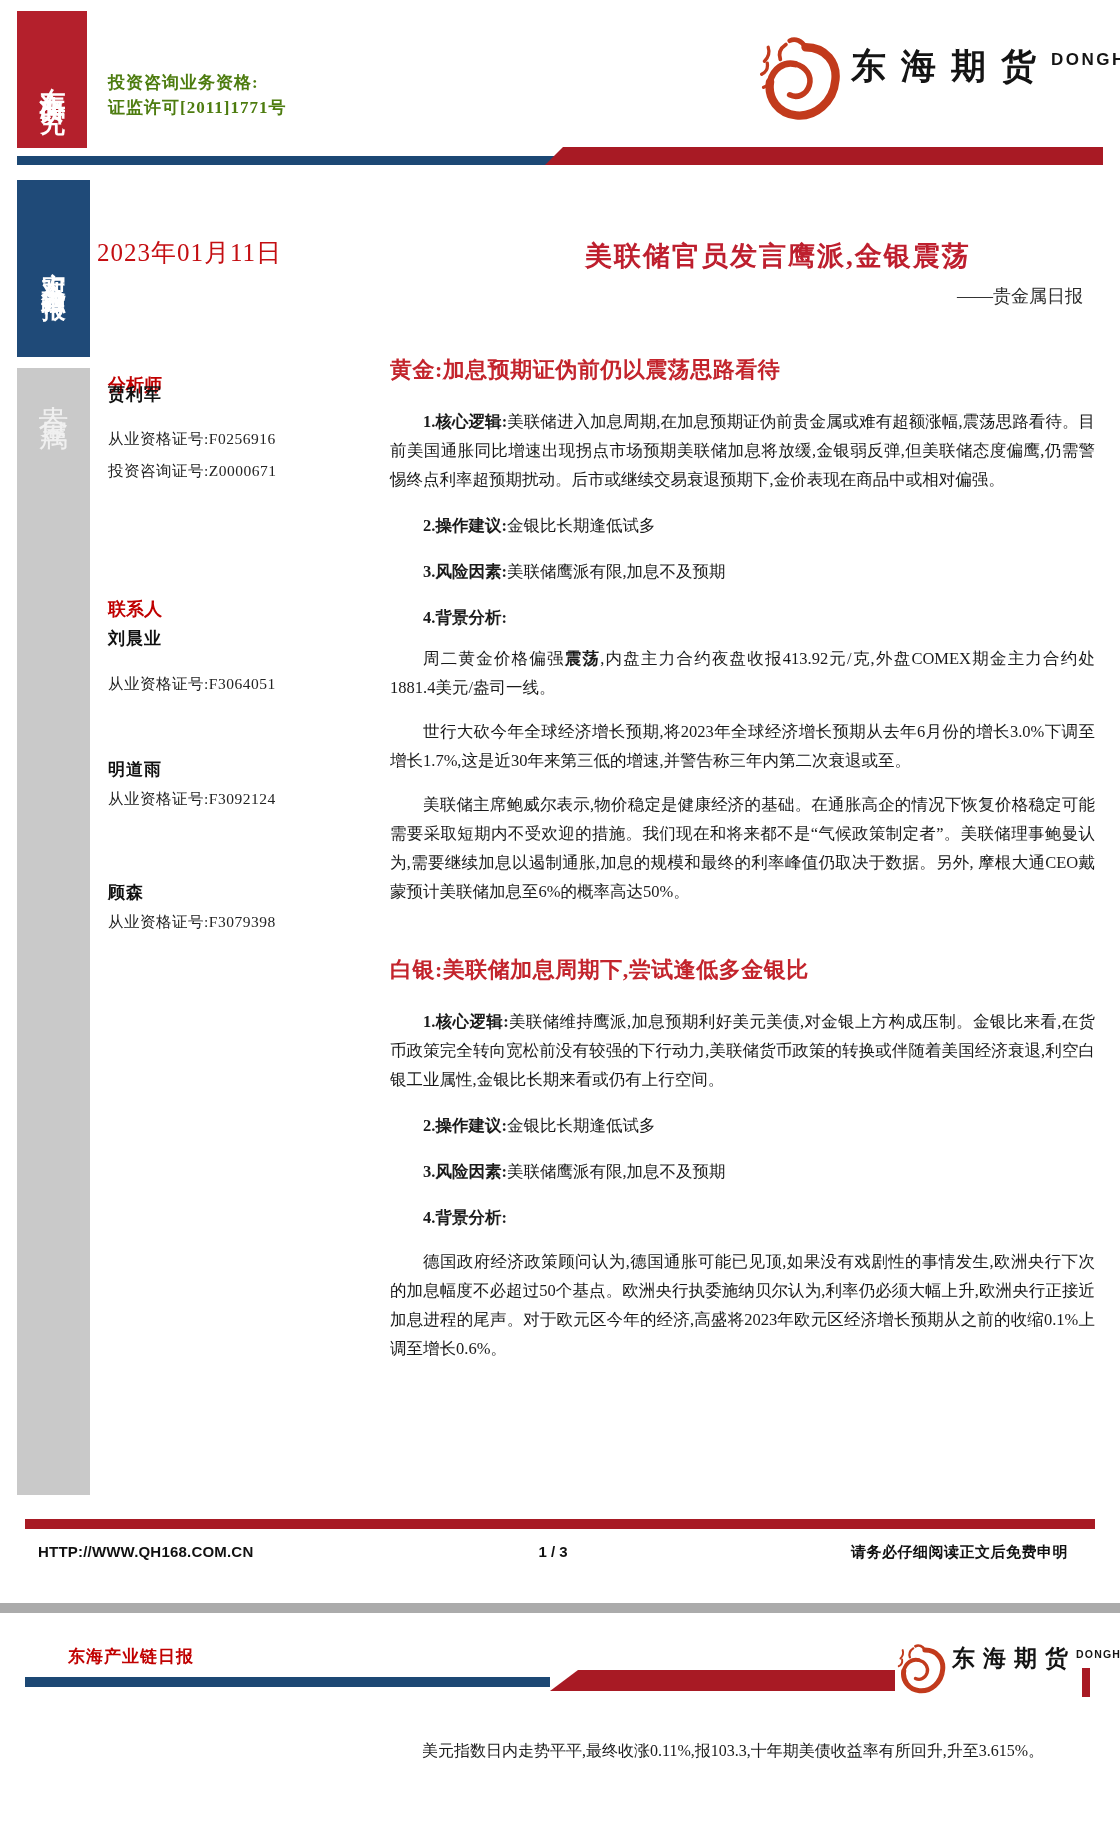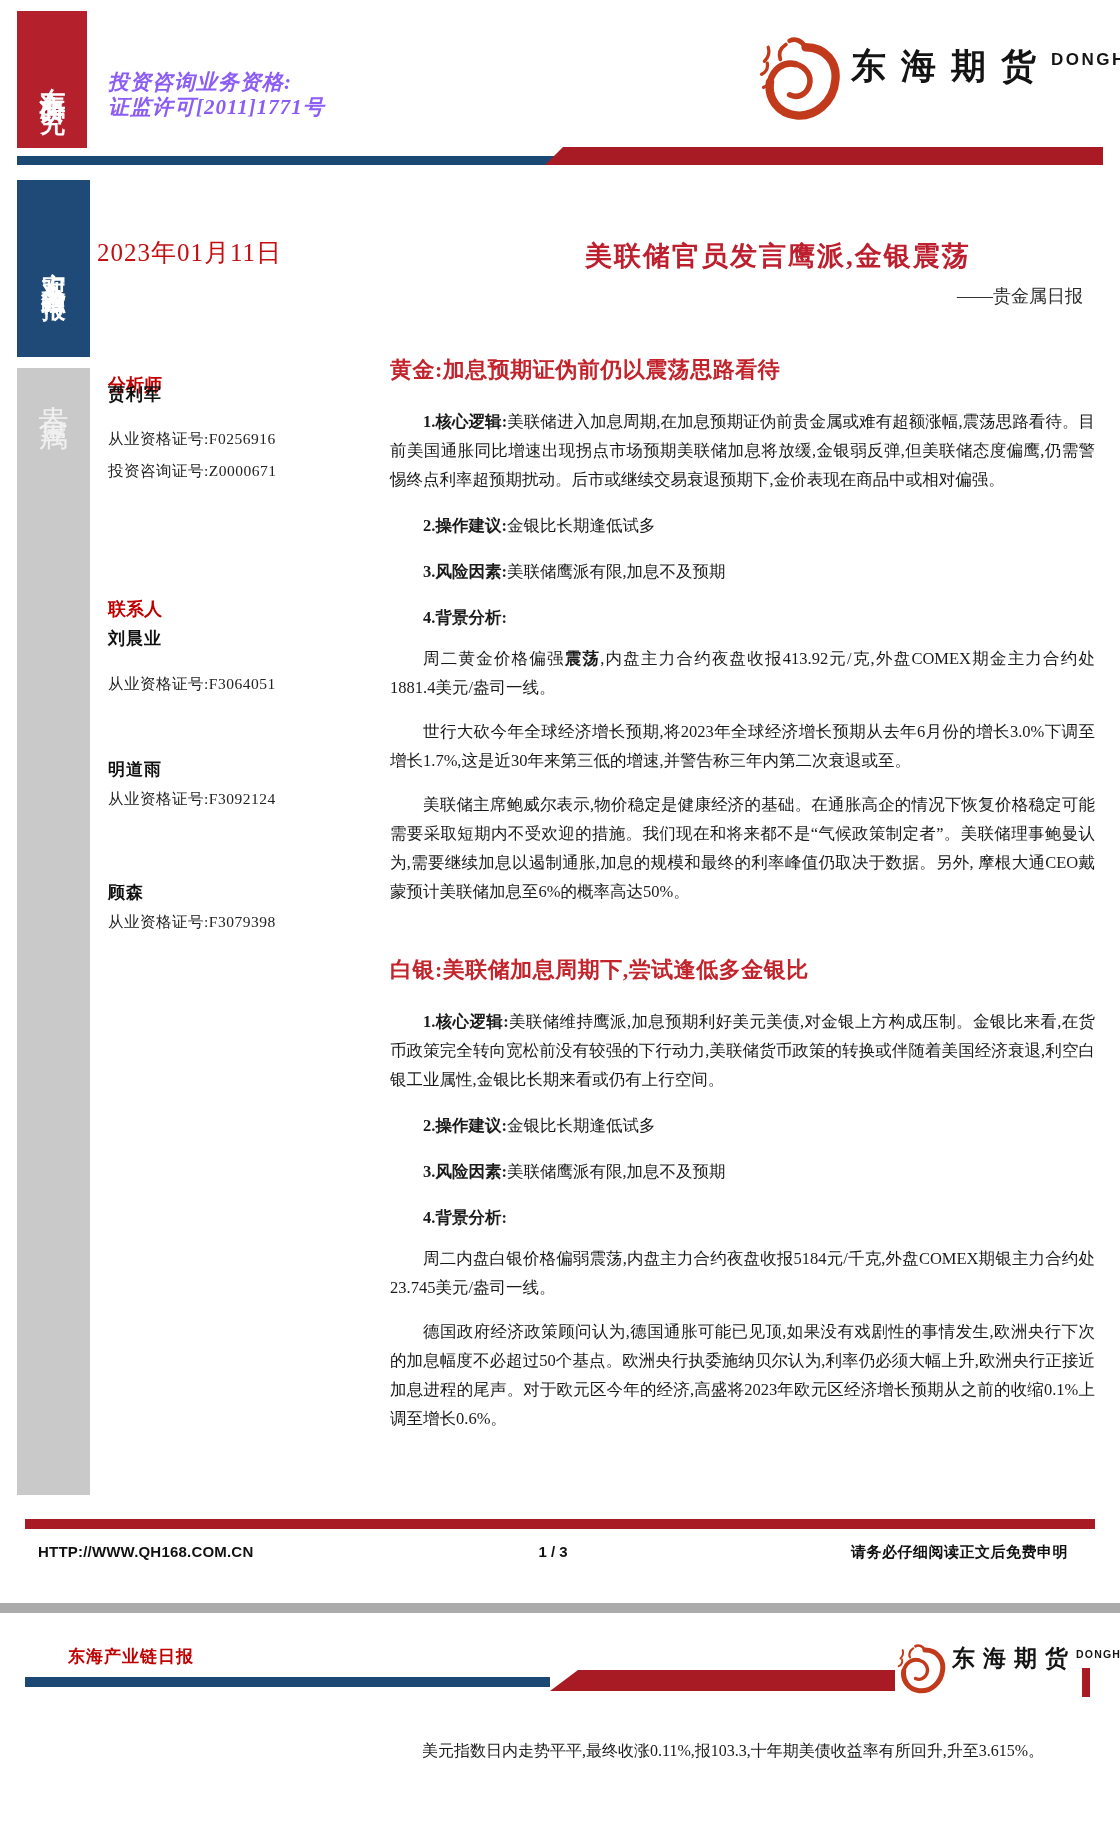--- a/index.html
+++ b/index.html
@@ -5,22 +5,22 @@
   * { margin:0; padding:0; box-sizing:border-box; }
   html,body { background:#ffffff; }
   body { font-family:"Liberation Serif","DejaVu Serif",serif; }
   #page { position:relative; width:1120px; height:1839px; background:#ffffff; margin:0 auto; overflow:hidden; }
 
   
   .brand-box { position:absolute; left:17px; top:11px; width:70px; height:137px; background:#B4202C;
     display:flex; align-items:center; justify-content:center; }
   .brand-box span { writing-mode:vertical-rl; text-orientation:upright; color:#ffffff; font-size:26px;
     font-weight:bold; letter-spacing:7px; line-height:1; }
-  .qualification { position:absolute; left:108px; top:70px; color:#8b5cf6; font-weight:bold;
-    font-size:21px; line-height:25px; letter-spacing:1px;font-style:italic; }
+  .qualification { position:absolute; left:108px; top:70px; color:#4d7c0f; font-weight:bold;
+    font-size:17px; line-height:25px; letter-spacing:1px; }
 
   .logo { position:absolute; display:flex; align-items:flex-start; }
   .logo-1 { left:757px; top:30px; }
   .logo svg { display:block; }
   .logo-text { display:flex; flex-direction:row; }
   .logo-cn { color:#141414; font-weight:bold; white-space:nowrap; }
   .logo-en { color:#141414; font-weight:bold; font-family:"Liberation Sans",sans-serif; white-space:nowrap; }
   .logo-1 .logo-text { margin-left:10px; padding-top:18px; }
   .logo-1 .logo-cn { font-size:35px; letter-spacing:15px; line-height:1.1; }
   .logo-1 .logo-en { font-size:17px; letter-spacing:2.5px; margin-top:2px; }
@@ -176,21 +176,20 @@
     <div class="sec-h silver-gap">白银:美联储加息周期下,尝试逢低多金银比</div>
 
     <div class="para mt-core"><b>1.核心逻辑:</b><span>美联储维持鹰派,加息预期利好美元美债,对金银上方构成压制。金银比来看,在货币政策完全转向宽松前没有较强的下行动力,美联储货币政策的转换或伴随着美国经济衰退,利空白银工业属性,金银比长期来看或仍有上行空间。</span></div>
 
     <div class="num-item"><b>2.操作建议:</b><span>金银比长期逢低试多</span></div>
 
     <div class="num-item"><b>3.风险因素:</b><span>美联储鹰派有限,加息不及预期</span></div>
 
     <div class="num-item"><b>4.背景分析:</b></div>
 
-    <div class="para mt-bg1">周二内盘白银价格偏弱震荡,内盘主力合约夜盘收报5184元/千克,外盘COMEX期银主力合约处23.745美元/盎司一线。</div>
 
     <div class="para mt-bg">德国政府经济政策顾问认为,德国通胀可能已见顶,如果没有戏剧性的事情发生,欧洲央行下次的加息幅度不必超过50个基点。欧洲央行执委施纳贝尔认为,利率仍必须大幅上升,欧洲央行正接近加息进程的尾声。对于欧元区今年的经济,高盛将2023年欧元区经济增长预期从之前的收缩0.1%上调至增长0.6%。</div>
 
   </div>
 
   <div class="footer-bar"></div>
   <div class="footer-row">
     <span class="footer-url">HTTP://WWW.QH168.COM.CN</span>
     <span class="footer-page">1 / 3</span>
     <span class="footer-notice">请务必仔细阅读正文后免费申明</span>

